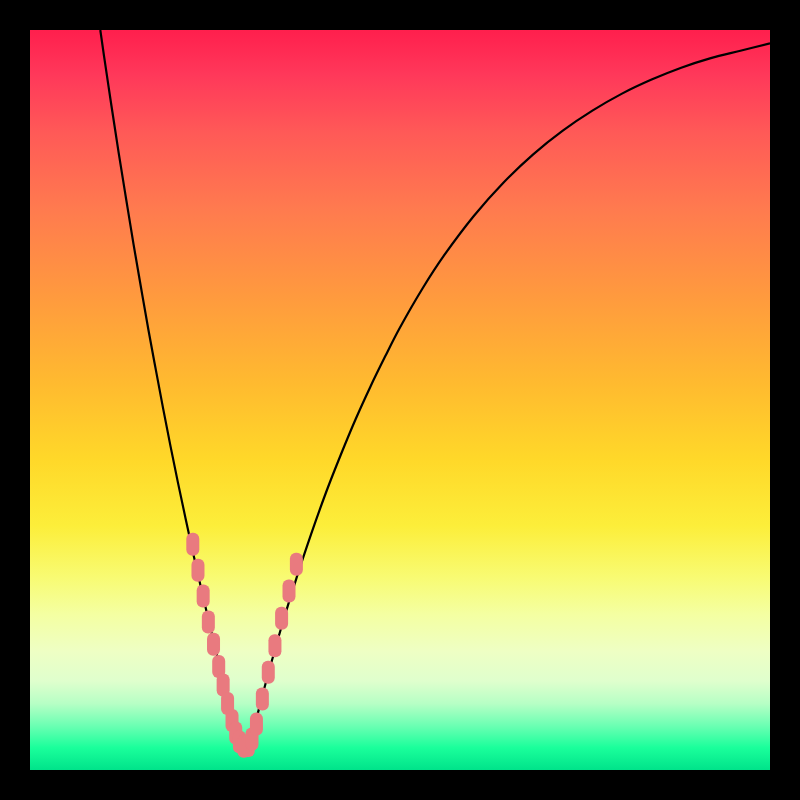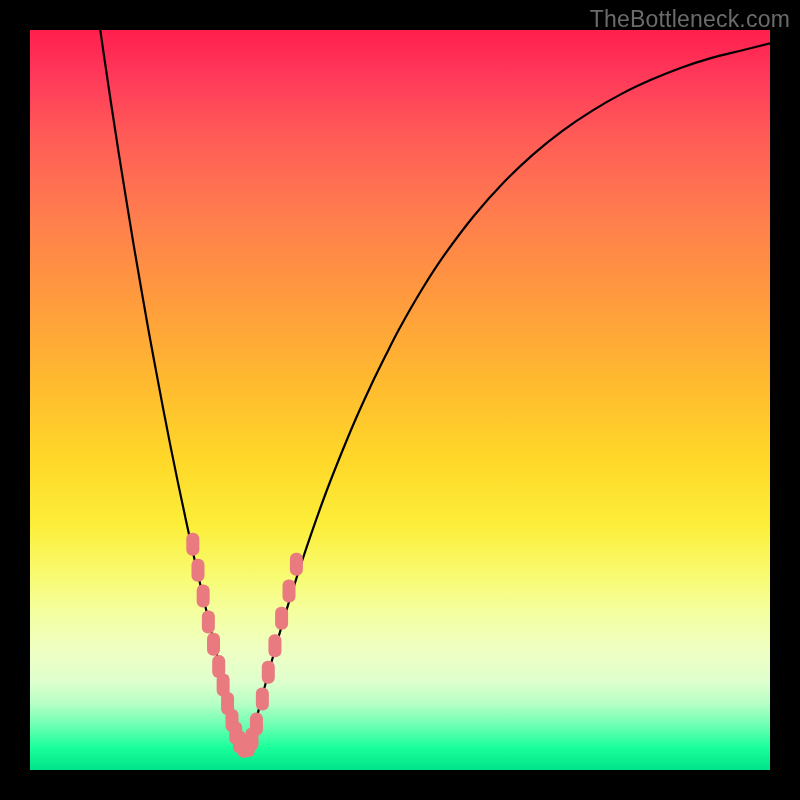--- a/index.html
+++ b/index.html
@@ -67,21 +67,20 @@
     left: 0;
     top: 0;
     width: 100%;
     height: 100%;
   }
 </style>
 </head>
 <body>
 
 <div class="frame">
-  <div class="watermark">TheBottleneck.com</div>
   <div class="plot-area">
     <div class="gradient-bg"></div>
     <svg class="curve" viewBox="0 0 740 740" preserveAspectRatio="none">
       <path id="left-curve" fill="none" stroke="#000000" stroke-width="2.2" d="M 70.30 0.00 C 70.92 4.32, 72.15 13.32, 74.00 25.90 C 75.85 38.48, 78.93 59.20, 81.40 75.48 C 83.87 91.76, 86.33 107.92, 88.80 123.58 C 91.27 139.24, 93.73 154.29, 96.20 169.46 C 98.67 184.63, 101.13 199.92, 103.60 214.60 C 106.07 229.28, 108.53 243.34, 111.00 257.52 C 113.47 271.70, 115.93 286.01, 118.40 299.70 C 120.87 313.39, 123.33 326.46, 125.80 339.66 C 128.27 352.86, 130.73 366.05, 133.20 378.88 C 135.67 391.71, 138.13 404.29, 140.60 416.62 C 143.07 428.95, 145.53 441.04, 148.00 452.88 C 150.47 464.72, 152.93 476.19, 155.40 487.66 C 157.87 499.13, 160.33 510.60, 162.80 521.70 C 165.27 532.80, 167.73 543.53, 170.20 554.26 C 172.67 564.99, 175.13 575.60, 177.60 586.08 C 180.07 596.56, 182.53 606.92, 185.00 617.16 C 187.47 627.40, 189.93 637.51, 192.40 647.50 C 194.87 657.49, 197.95 669.70, 199.80 677.10 C 201.65 684.50, 202.88 689.43, 203.50 691.90"></path>
       <path id="right-curve" fill="none" stroke="#000000" stroke-width="2.2" d="M 225.70 691.90 C 226.32 689.43, 227.55 684.25, 229.40 677.10 C 231.25 669.95, 233.10 662.42, 236.80 648.98 C 240.50 635.54, 246.67 613.21, 251.60 596.44 C 256.53 579.67, 261.47 563.76, 266.40 548.34 C 271.33 532.92, 276.27 518.25, 281.20 503.94 C 286.13 489.63, 291.07 475.70, 296.00 462.50 C 300.93 449.30, 305.87 436.97, 310.80 424.76 C 315.73 412.55, 320.67 400.59, 325.60 389.24 C 330.53 377.89, 335.47 367.16, 340.40 356.68 C 345.33 346.20, 350.27 336.21, 355.20 326.34 C 360.13 316.47, 363.83 308.70, 370.00 297.48 C 376.17 286.26, 384.80 271.09, 392.20 259.00 C 399.60 246.91, 405.77 237.17, 414.40 224.96 C 423.03 212.75, 434.13 197.83, 444.00 185.74 C 453.87 173.65, 463.73 162.68, 473.60 152.44 C 483.47 142.20, 493.33 132.95, 503.20 124.32 C 513.07 115.69, 522.93 107.92, 532.80 100.64 C 542.67 93.36, 552.53 86.83, 562.40 80.66 C 572.27 74.49, 582.13 68.82, 592.00 63.64 C 601.87 58.46, 611.73 53.90, 621.60 49.58 C 631.47 45.26, 641.33 41.32, 651.20 37.74 C 661.07 34.16, 670.93 30.96, 680.80 28.12 C 690.67 25.28, 700.53 23.19, 710.40 20.72 C 720.27 18.25, 735.07 14.55, 740.00 13.32"></path>
       <g id="markers">
           <rect x="156.30" y="502.80" width="13" height="23" rx="6" ry="6" fill="#e97a7f"></rect>
           <rect x="161.48" y="528.70" width="13" height="23" rx="6" ry="6" fill="#e97a7f"></rect>
           <rect x="166.66" y="554.60" width="13" height="23" rx="6" ry="6" fill="#e97a7f"></rect>
           <rect x="171.84" y="580.50" width="13" height="23" rx="6" ry="6" fill="#e97a7f"></rect>

